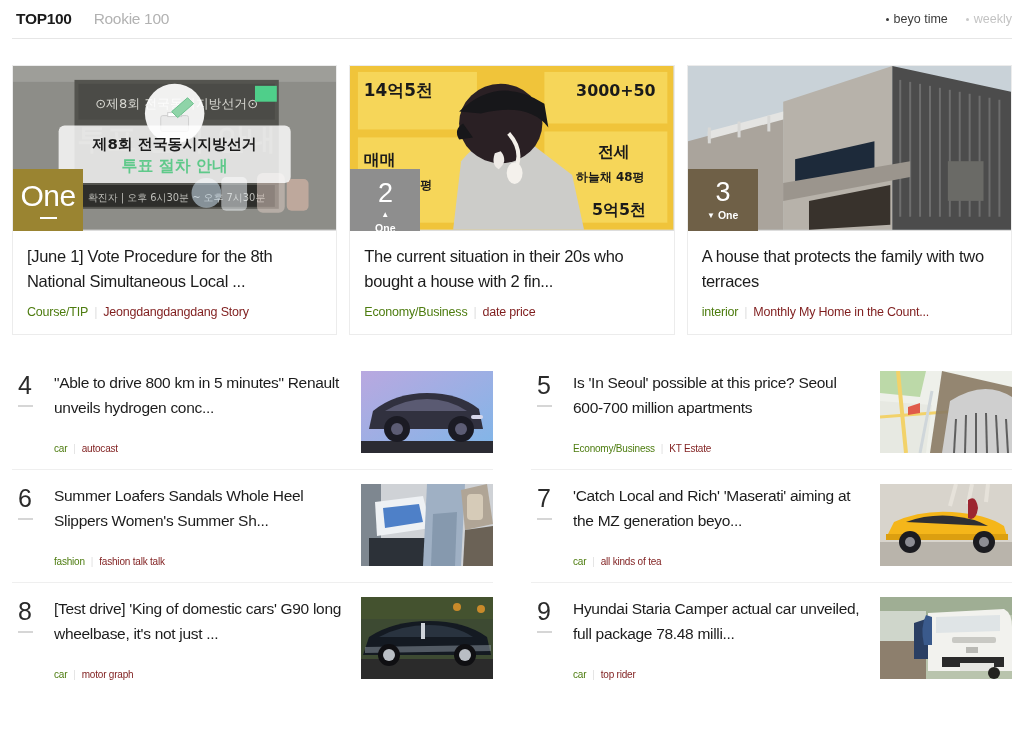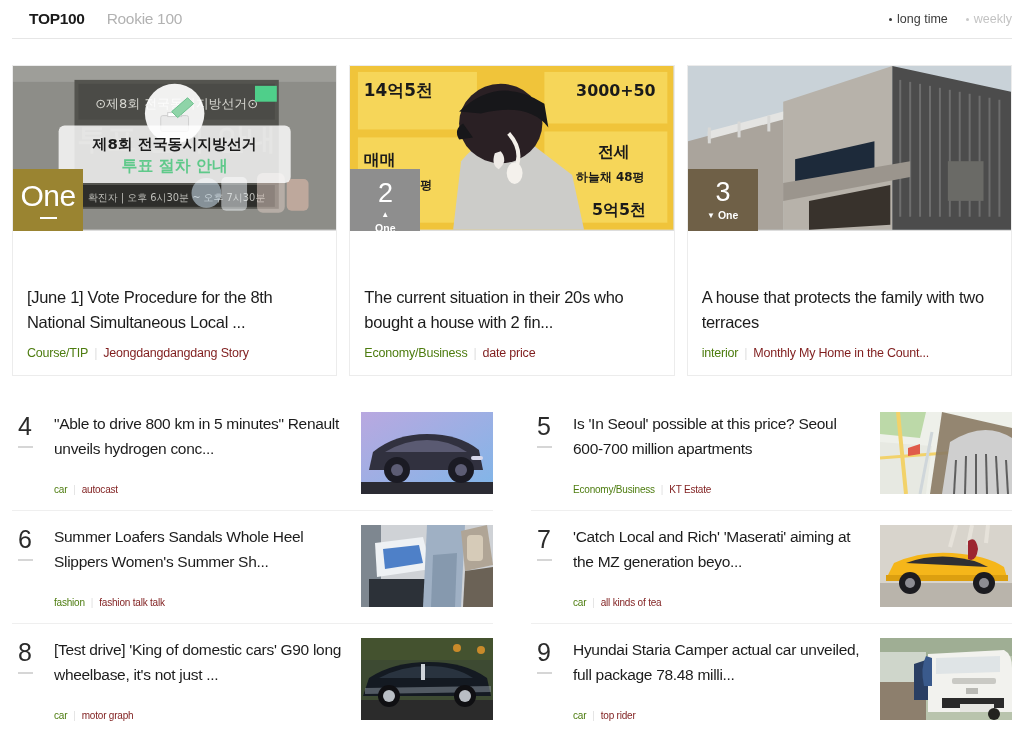--- a/index.html
+++ b/index.html
@@ -10,21 +10,21 @@
     background: #ffffff;
     font-family: "Liberation Sans", "DejaVu Sans", sans-serif;
     -webkit-font-smoothing: antialiased;
     overflow: hidden;
   }
 
   
   #header {
     position: relative;
     height: 38px;
-    padding: 0 29px;
+    padding: 0 16px;
     display: flex;
     align-items: center;
   }
   #header-tabs { display: flex; align-items: baseline; gap: 22px; }
   .htab {
     font-size: 15.5px;
     letter-spacing: -0.3px;
     cursor: pointer;
     white-space: nowrap;
   }
@@ -117,21 +117,21 @@
   }
   .rank-badge .rdelta .tri { font-size: 8px; line-height: 1; }
   .rank-badge .rdash {
     margin-top: 6px;
     width: 17px; height: 2px;
     background: #fff;
   }
   
   .rank-badge.clipped { justify-content: flex-start; padding-top: 11px; }
 
-  .card-body { padding: 13px 14px 15px 14px; margin-top: 41px; }
+  .card-body { padding: 13px 14px 15px 14px; }
   .card-title {
     font-size: 16.5px;
     line-height: 1.53;
     color: #1c1c1c;
     letter-spacing: -0.3px;
     min-height: 50px;
   }
   .meta {
     margin-top: 11px;
     font-size: 12.5px;
@@ -201,21 +201,21 @@
 
 <div id="header">
   <div id="header-tabs">
     <div class="htab active">TOP100</div>
     <div class="htab inactive">Rookie 100</div>
   </div>
 
   <div id="header-modes">
     <div class="mode active">
       <span class="dot"></span>
-      <span>long time</span>
+      <span>beyo time</span>
     </div>
     <div class="mode inactive">
       <span class="dot"></span>
       <span>weekly</span>
     </div>
   </div>
 </div>
 <div id="header-rule"></div>
 
 <div id="cards">

